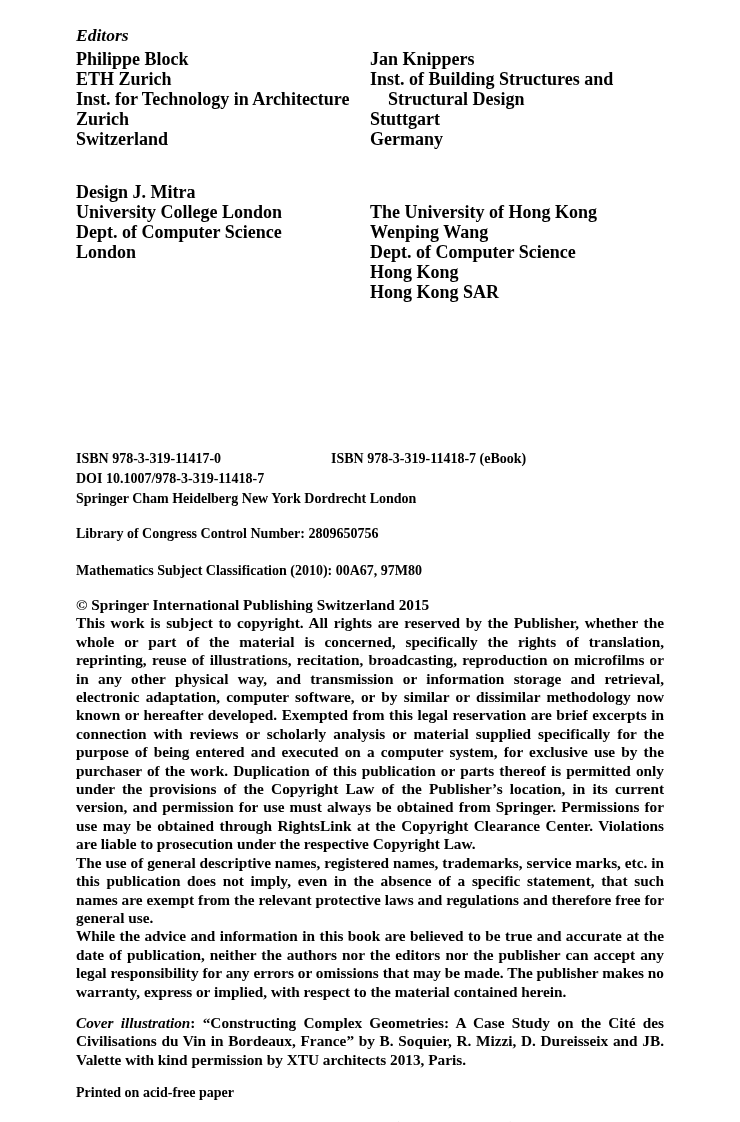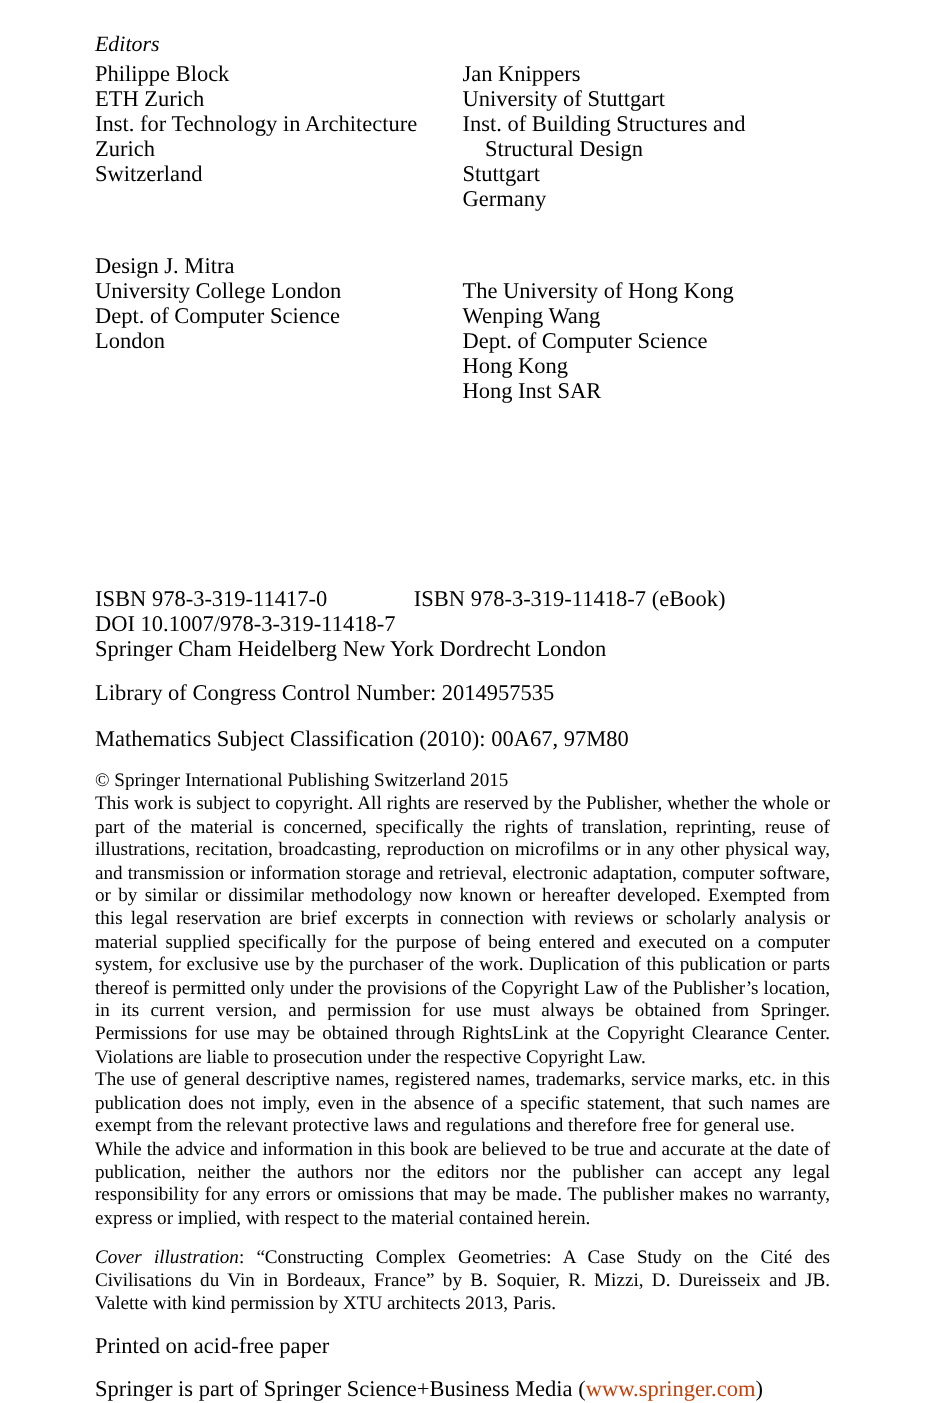--- a/index.html
+++ b/index.html
@@ -7,34 +7,35 @@
     position: relative;
     width: 664px;
     height: 1122px;
     margin: 0 auto;
     background: #ffffff;
     box-sizing: border-box;
     padding: 25px 38px 0 38px;
     font-family: "Liberation Serif", "DejaVu Serif", serif;
     color: #000000;
     overflow: hidden;
+    font-weight: bold;
   }
   
   .editors-heading {
     font-style: italic;
     font-size: 17.5px;
     line-height: 20px;
     margin-bottom: 4px;
   }
   .editor-block { display: flex; }
   .editor-block + .editor-block { margin-top: 33px; }
   .editor-col { width: 352px; font-size: 18px; line-height: 20px; }
   .editor-line { white-space: pre; min-height: 20px; }
   
-  .info { font-size: 18px; line-height: 20px; }
+  .info { font-size: 14px; line-height: 20px; }
   .isbn-block { margin-top: 147px; }
   .isbn-print { display: inline-block; width: 255px; }
   .lccn-line { margin-top: 15px; }
   .msc-line { margin-top: 17px; }
   
   .legal {
     margin-top: 15px;
     font-size: 15.3px;
     line-height: 18.4px;
     text-align: justify;
@@ -65,54 +66,53 @@
       <div class="editor-block">
         <div class="editor-col">
           <div class="editor-line">Philippe Block</div>
           <div class="editor-line">ETH Zurich</div>
           <div class="editor-line">Inst. for Technology in Architecture</div>
           <div class="editor-line">Zurich</div>
           <div class="editor-line">Switzerland</div>
         </div>
         <div class="editor-col">
           <div class="editor-line">Jan Knippers</div>
-          <div class="editor-line">University of Stuttgart</div>
           <div class="editor-line">Inst. of Building Structures and</div>
           <div class="editor-line">    Structural Design</div>
           <div class="editor-line">Stuttgart</div>
           <div class="editor-line">Germany</div>
         </div>
       </div>
       <div class="editor-block">
         <div class="editor-col">
           <div class="editor-line">Design J. Mitra</div>
           <div class="editor-line">University College London</div>
           <div class="editor-line">Dept. of Computer Science</div>
           <div class="editor-line">London</div>
         </div>
         <div class="editor-col">
           <div class="editor-line"></div>
           <div class="editor-line">The University of Hong Kong</div>
           <div class="editor-line">Wenping Wang</div>
           <div class="editor-line">Dept. of Computer Science</div>
           <div class="editor-line">Hong Kong</div>
-          <div class="editor-line">Hong Inst SAR</div>
+          <div class="editor-line">Hong Kong SAR</div>
         </div>
       </div>
     </div>
 
   <div class="info isbn-block">
     <div>
       <span class="isbn-print">ISBN 978-3-319-11417-0</span><span>ISBN 978-3-319-11418-7 (eBook)</span>
     </div>
     <div>DOI 10.1007/978-3-319-11418-7</div>
     <div>Springer Cham Heidelberg New York Dordrecht London</div>
   </div>
 
-  <div class="info lccn-line">Library of Congress Control Number: 2014957535</div>
+  <div class="info lccn-line">Library of Congress Control Number: 2809650756</div>
 
   <div class="info msc-line">Mathematics Subject Classification (2010): 00A67, 97M80</div>
 
   <div class="legal">
     <div class="copyright-line">© Springer International Publishing Switzerland 2015</div>
     <div>
         <p>This work is subject to copyright. All rights are reserved by the Publisher, whether the whole or part of the material is concerned, specifically the rights of translation, reprinting, reuse of illustrations, recitation, broadcasting, reproduction on microfilms or in any other physical way, and transmission or information storage and retrieval, electronic adaptation, computer software, or by similar or dissimilar methodology now known or hereafter developed. Exempted from this legal reservation are brief excerpts in connection with reviews or scholarly analysis or material supplied specifically for the purpose of being entered and executed on a computer system, for exclusive use by the purchaser of the work. Duplication of this publication or parts thereof is permitted only under the provisions of the Copyright Law of the Publisher’s location, in its current version, and permission for use must always be obtained from Springer. Permissions for use may be obtained through RightsLink at the Copyright Clearance Center. Violations are liable to prosecution under the respective Copyright Law.</p>
         <p>The use of general descriptive names, registered names, trademarks, service marks, etc. in this publication does not imply, even in the absence of a specific statement, that such names are exempt from the relevant protective laws and regulations and therefore free for general use.</p>
         <p>While the advice and information in this book are believed to be true and accurate at the date of publication, neither the authors nor the editors nor the publisher can accept any legal responsibility for any errors or omissions that may be made. The publisher makes no warranty, express or implied, with respect to the material contained herein.</p>
       </div>

